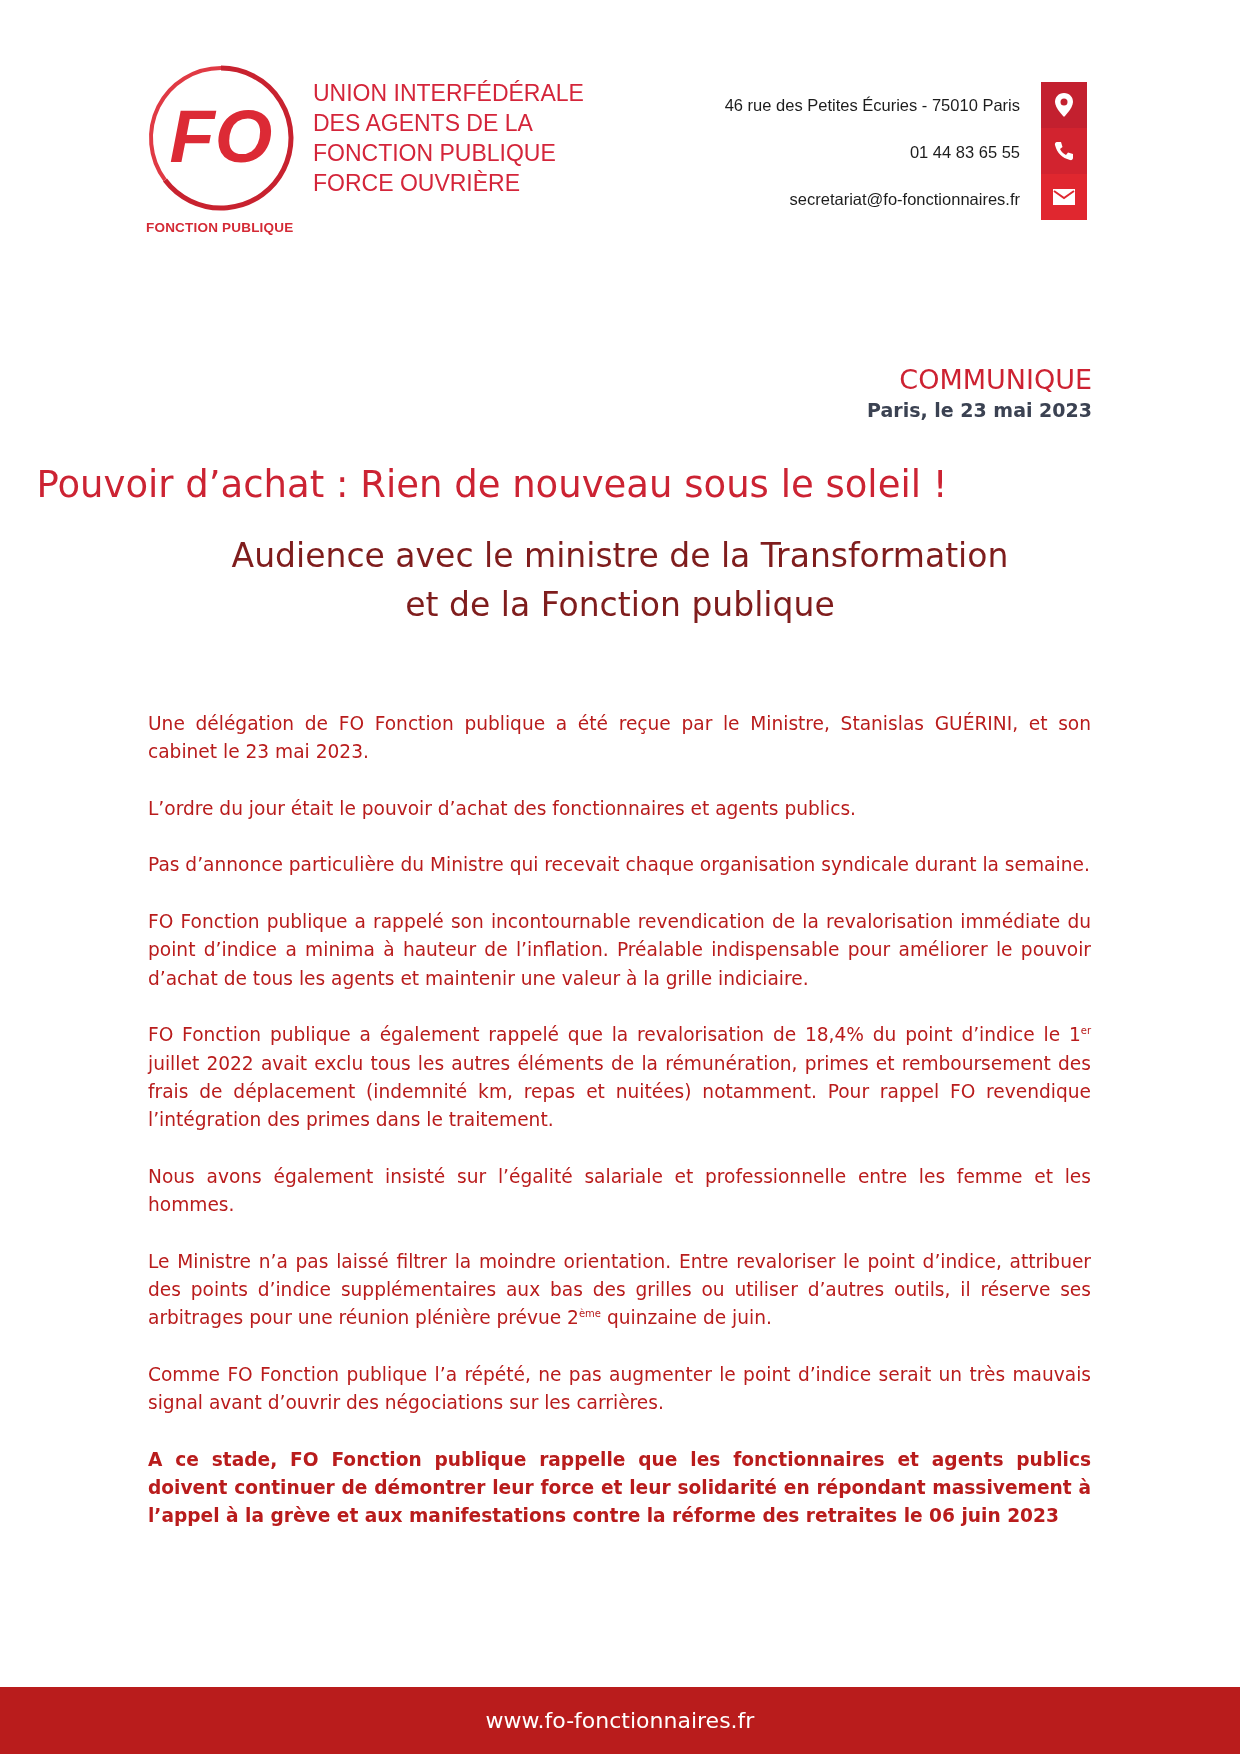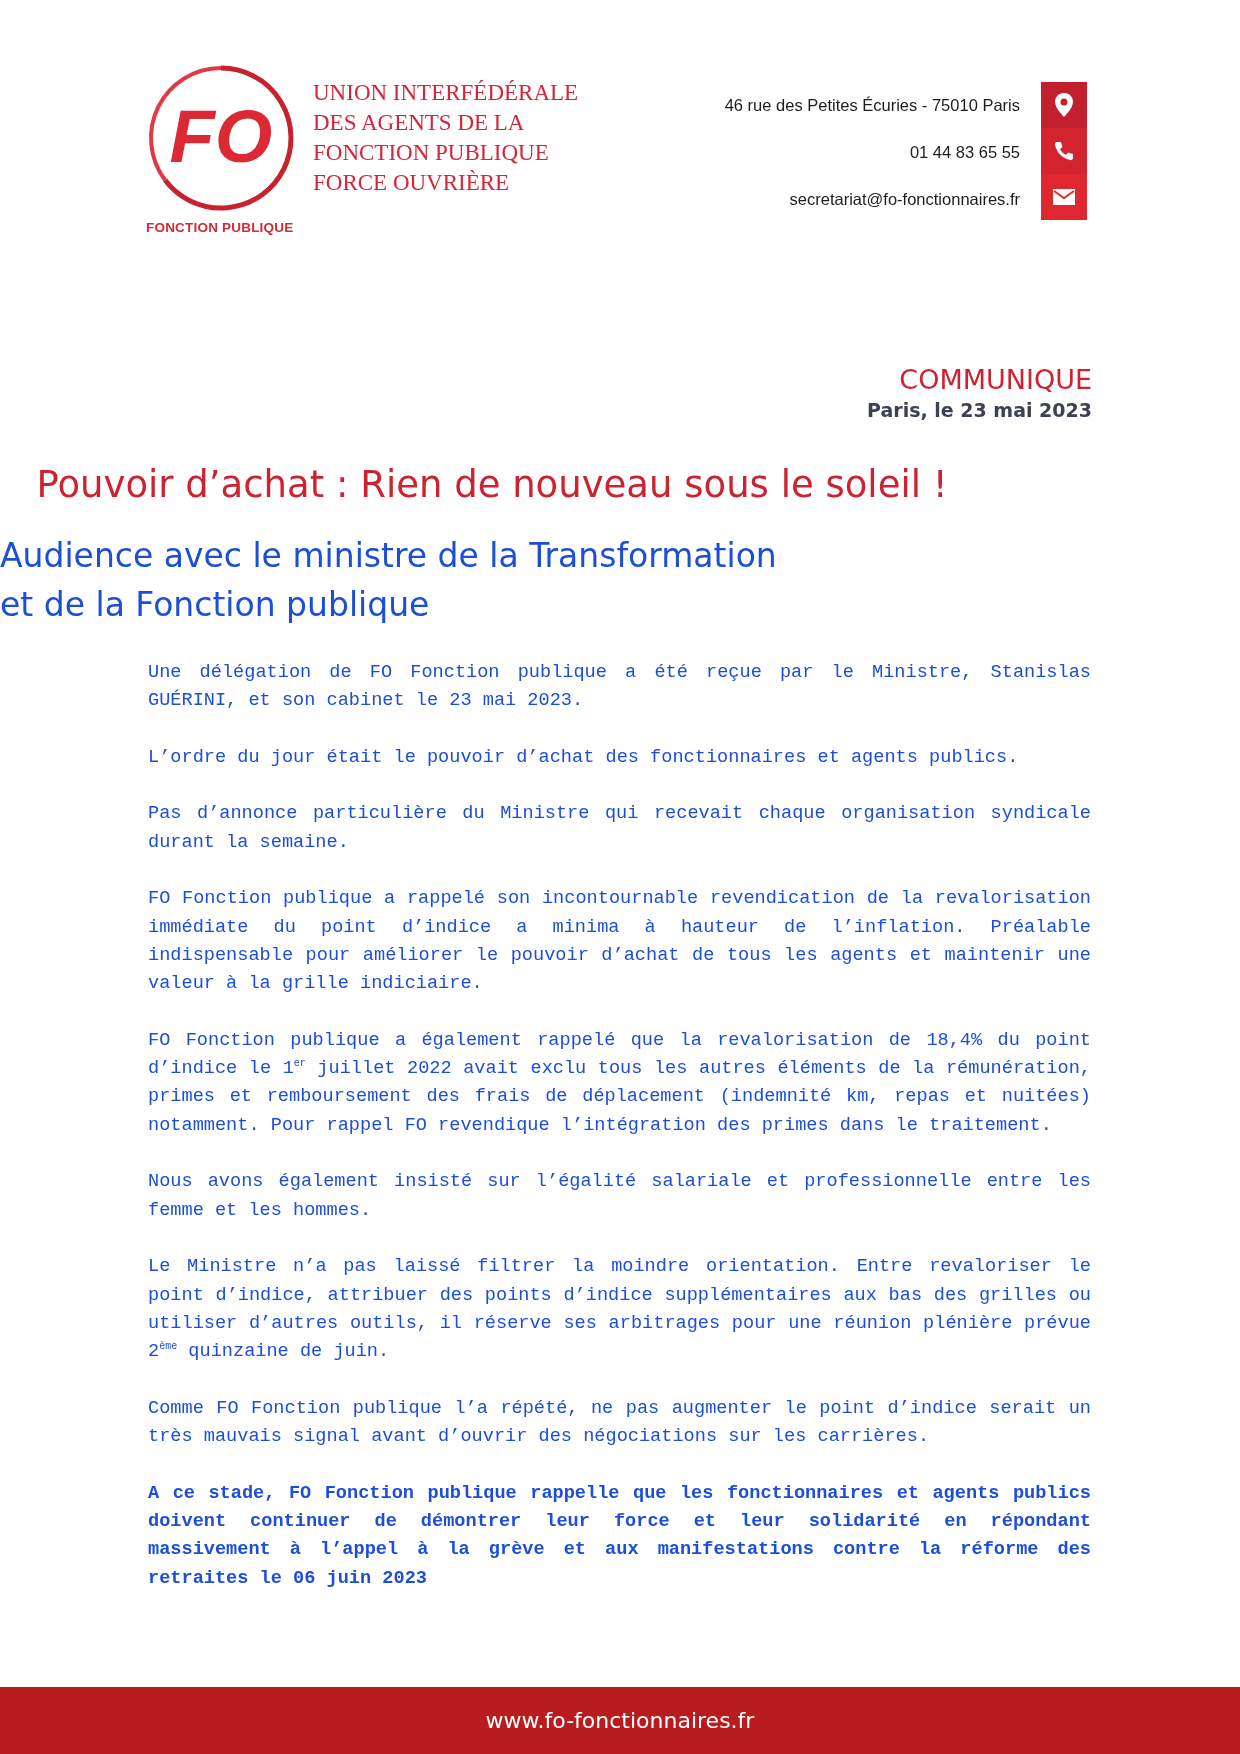--- a/index.html
+++ b/index.html
@@ -3,34 +3,34 @@
 <meta charset="utf-8">
 <style>
   html, body { margin: 0; padding: 0; }
   body {
     width: 1240px; height: 1754px; position: relative; background: #ffffff;
     font-family: "DejaVu Sans", "Liberation Sans", sans-serif; overflow: hidden;
   }
   .logo { position: absolute; left: 145px; top: 62px; width: 152px; height: 152px; }
   .logo-caption { position: absolute; left: 146px; top: 220px; font-family: "Liberation Sans", sans-serif;
     font-weight: bold; font-size: 13.5px; color: #d42a35; letter-spacing: 0.2px; }
-  .org-name { position: absolute; left: 313px; top: 78px; font-family: Liberation Serif, serif;
+  .org-name { position: absolute; left: 313px; top: 78px; font-family: Liberation Sans, sans-serif;
     font-size: 23px; line-height: 30px; color: #d4253a; font-weight: 500; }
   .org-name div { white-space: nowrap; }
   .contact { position: absolute; right: 220px; top: 82px; text-align: right; font-family: "Liberation Sans", sans-serif; font-size: 16.5px; color: #1d1d1d; }
   .contact div { height: 47px; line-height: 47px; white-space: nowrap; }
   .contact-icons { position: absolute; left: 1041px; top: 82px; width: 46px; }
   .contact-icons .ic { width: 46px; height: 46px; display: flex; align-items: center; justify-content: center; }
   .ic1 { background: #c3202f; } .ic2 { background: #d2232f; } .ic3 { background: #e0272f; }
   .comm { position: absolute; right: 148px; top: 345px; text-align: right; }
   .comm .label { font-size: 27px; color: #cd2232; line-height: 34px; margin-top: 18px; }
   .comm .date { font-size: 19px; color: #3b4252; line-height: 26px; font-weight: bold; }
   .title { position: absolute; left: 0; width: 984px; text-align: center; top: 463px; font-size: 37px; color: #cc2333; }
-  .subtitle { position: absolute; left: 0; width: 1240px; top: 531px; font-size: 33px; color: #1d4ed8; line-height: 49px; }
-  .body-text { position: absolute; left: 148px; width: 943px; top: 659px; font-size: 18.6px; color: #1d4ed8; line-height: 28.3px; font-family: Liberation Mono, monospace; }
+  .subtitle { position: absolute; left: 0; width: 1240px; text-align: center; top: 531px; font-size: 33px; color: #7f1d1d; line-height: 49px; }
+  .body-text { position: absolute; left: 148px; width: 943px; top: 710px; font-size: 18.6px; color: #b91c1c; line-height: 28.3px; }
   .body-text p { margin: 0 0 28.3px 0; text-align: justify; }
   .body-text p.bold { font-weight: bold; }
   sup { font-size: 10px; line-height: 0; }
   .footer { position: absolute; left: 0; top: 1687px; width: 1240px; height: 67px; background: #b91c1c;
     display: flex; align-items: center; justify-content: center; }
   .footer span { color: #ffffff; font-size: 22px; }
 </style>
 </head>
 <body>
 

